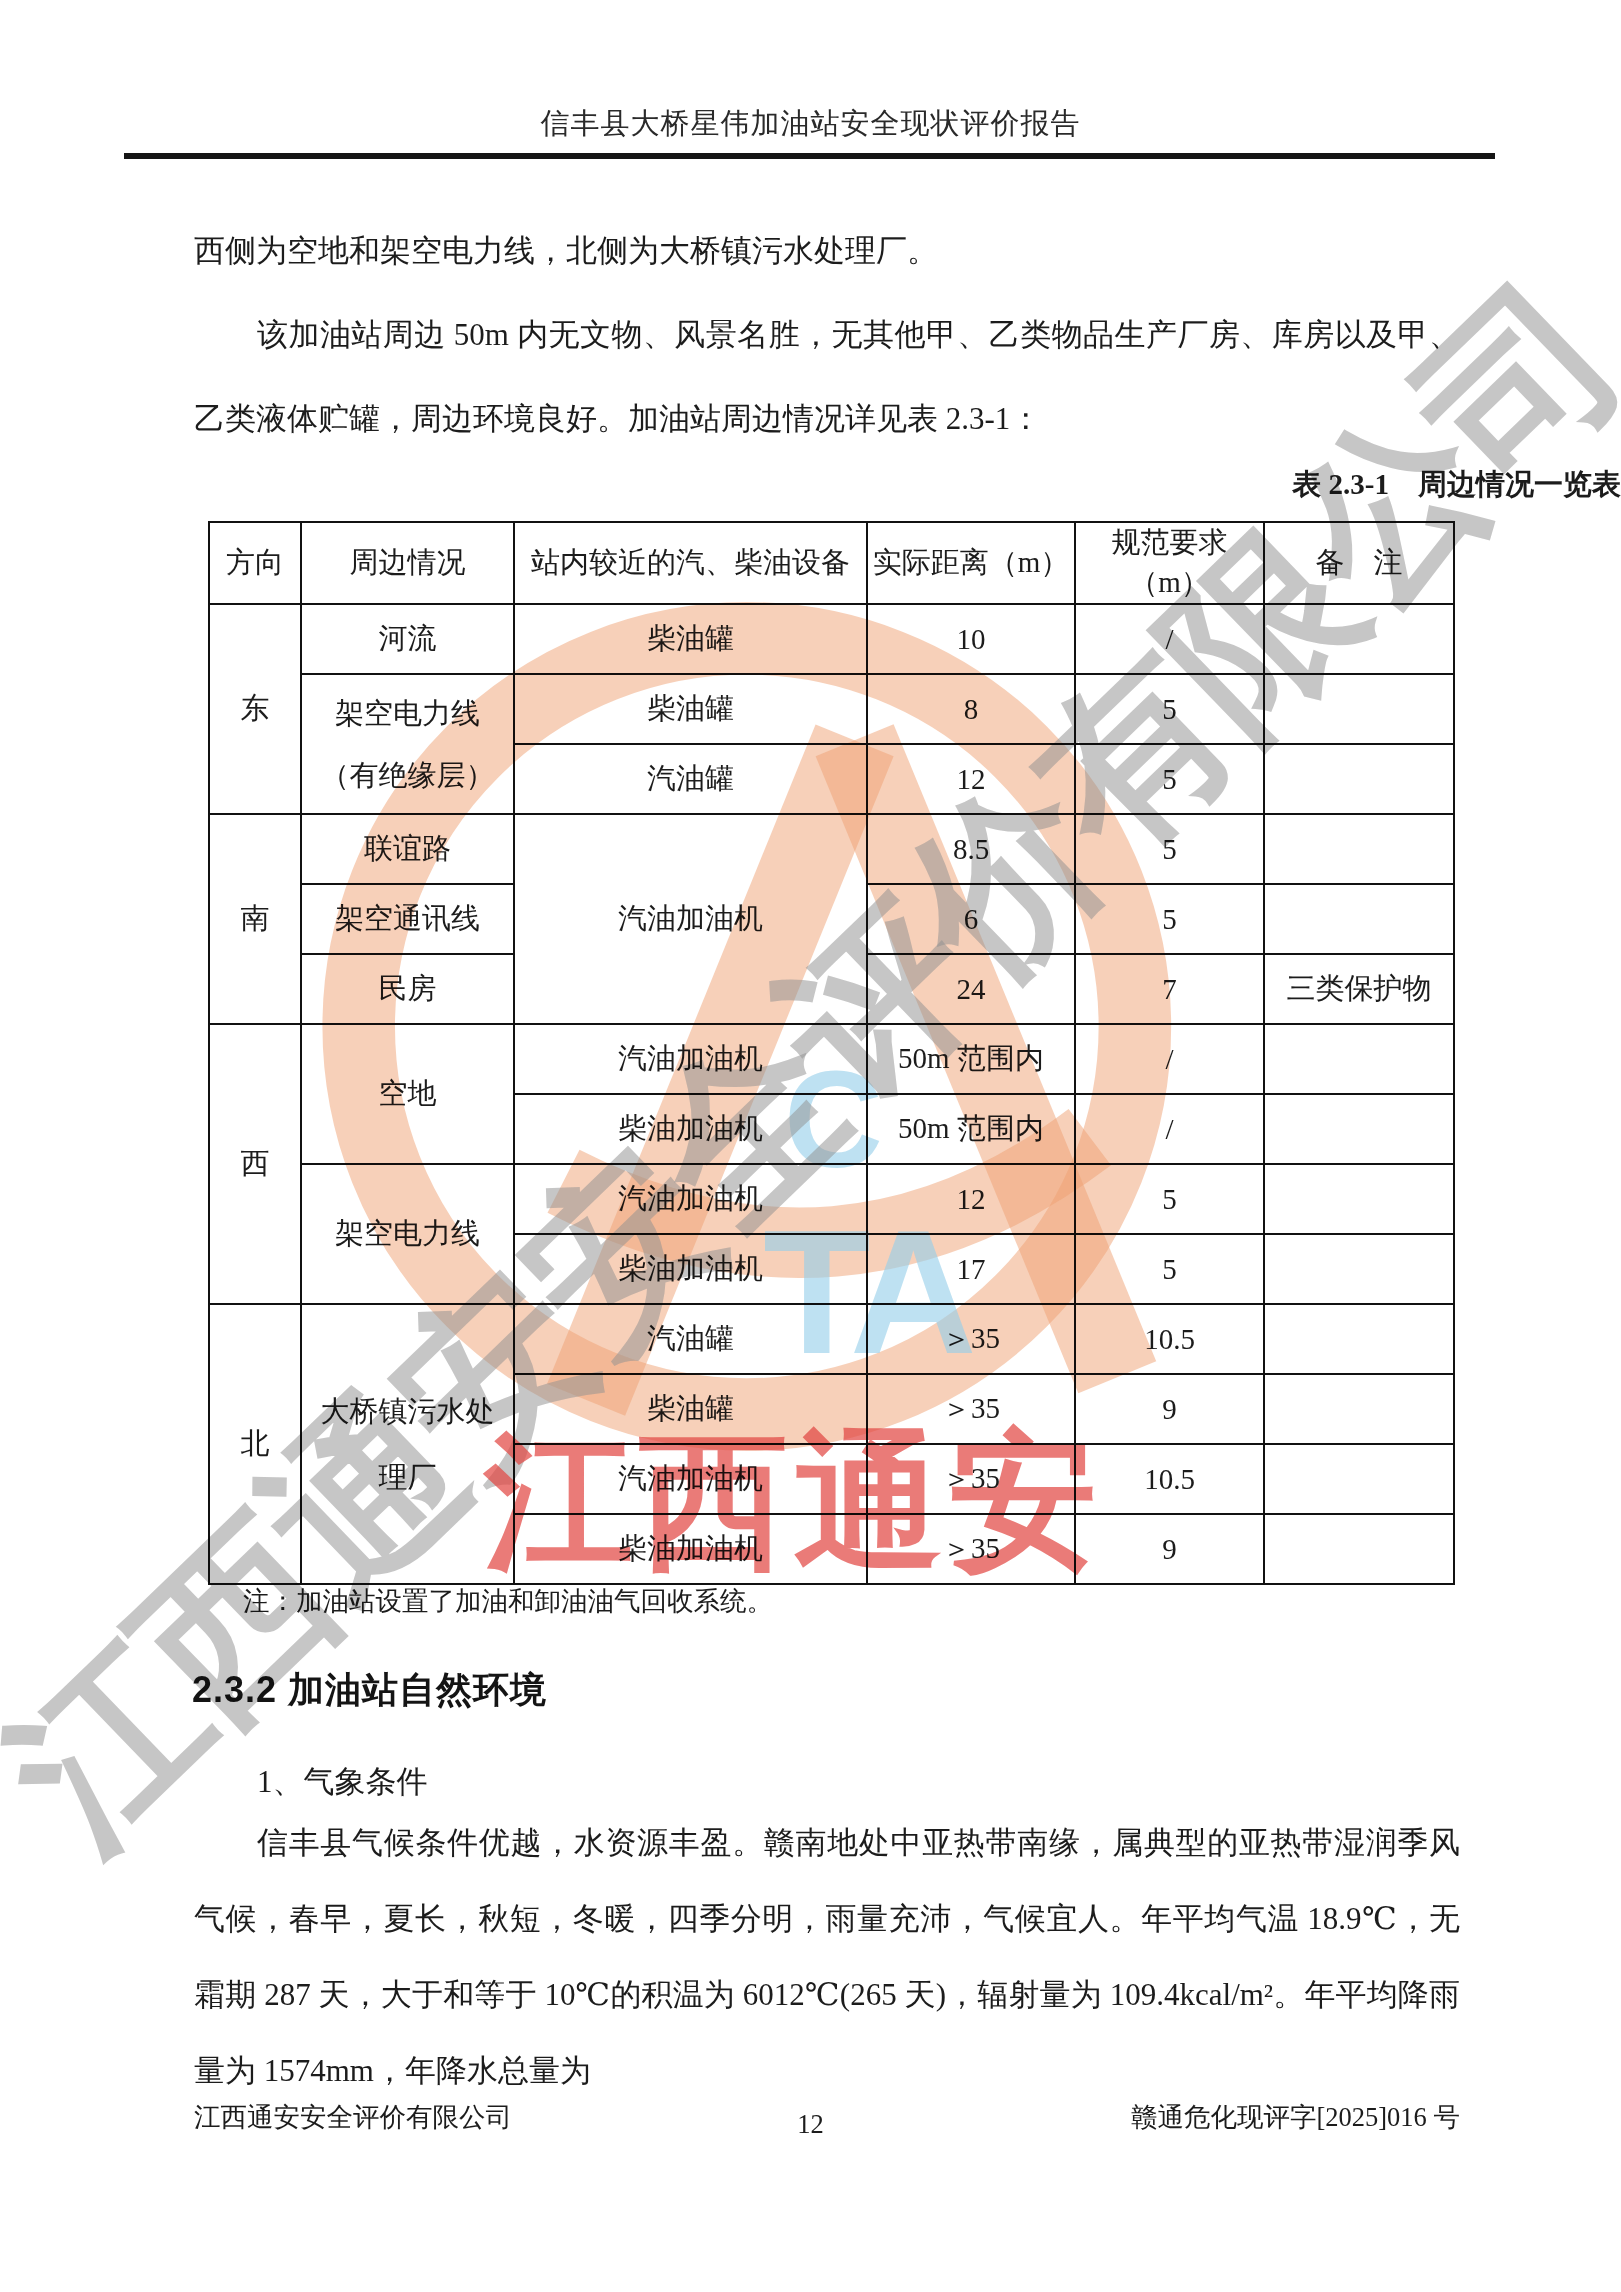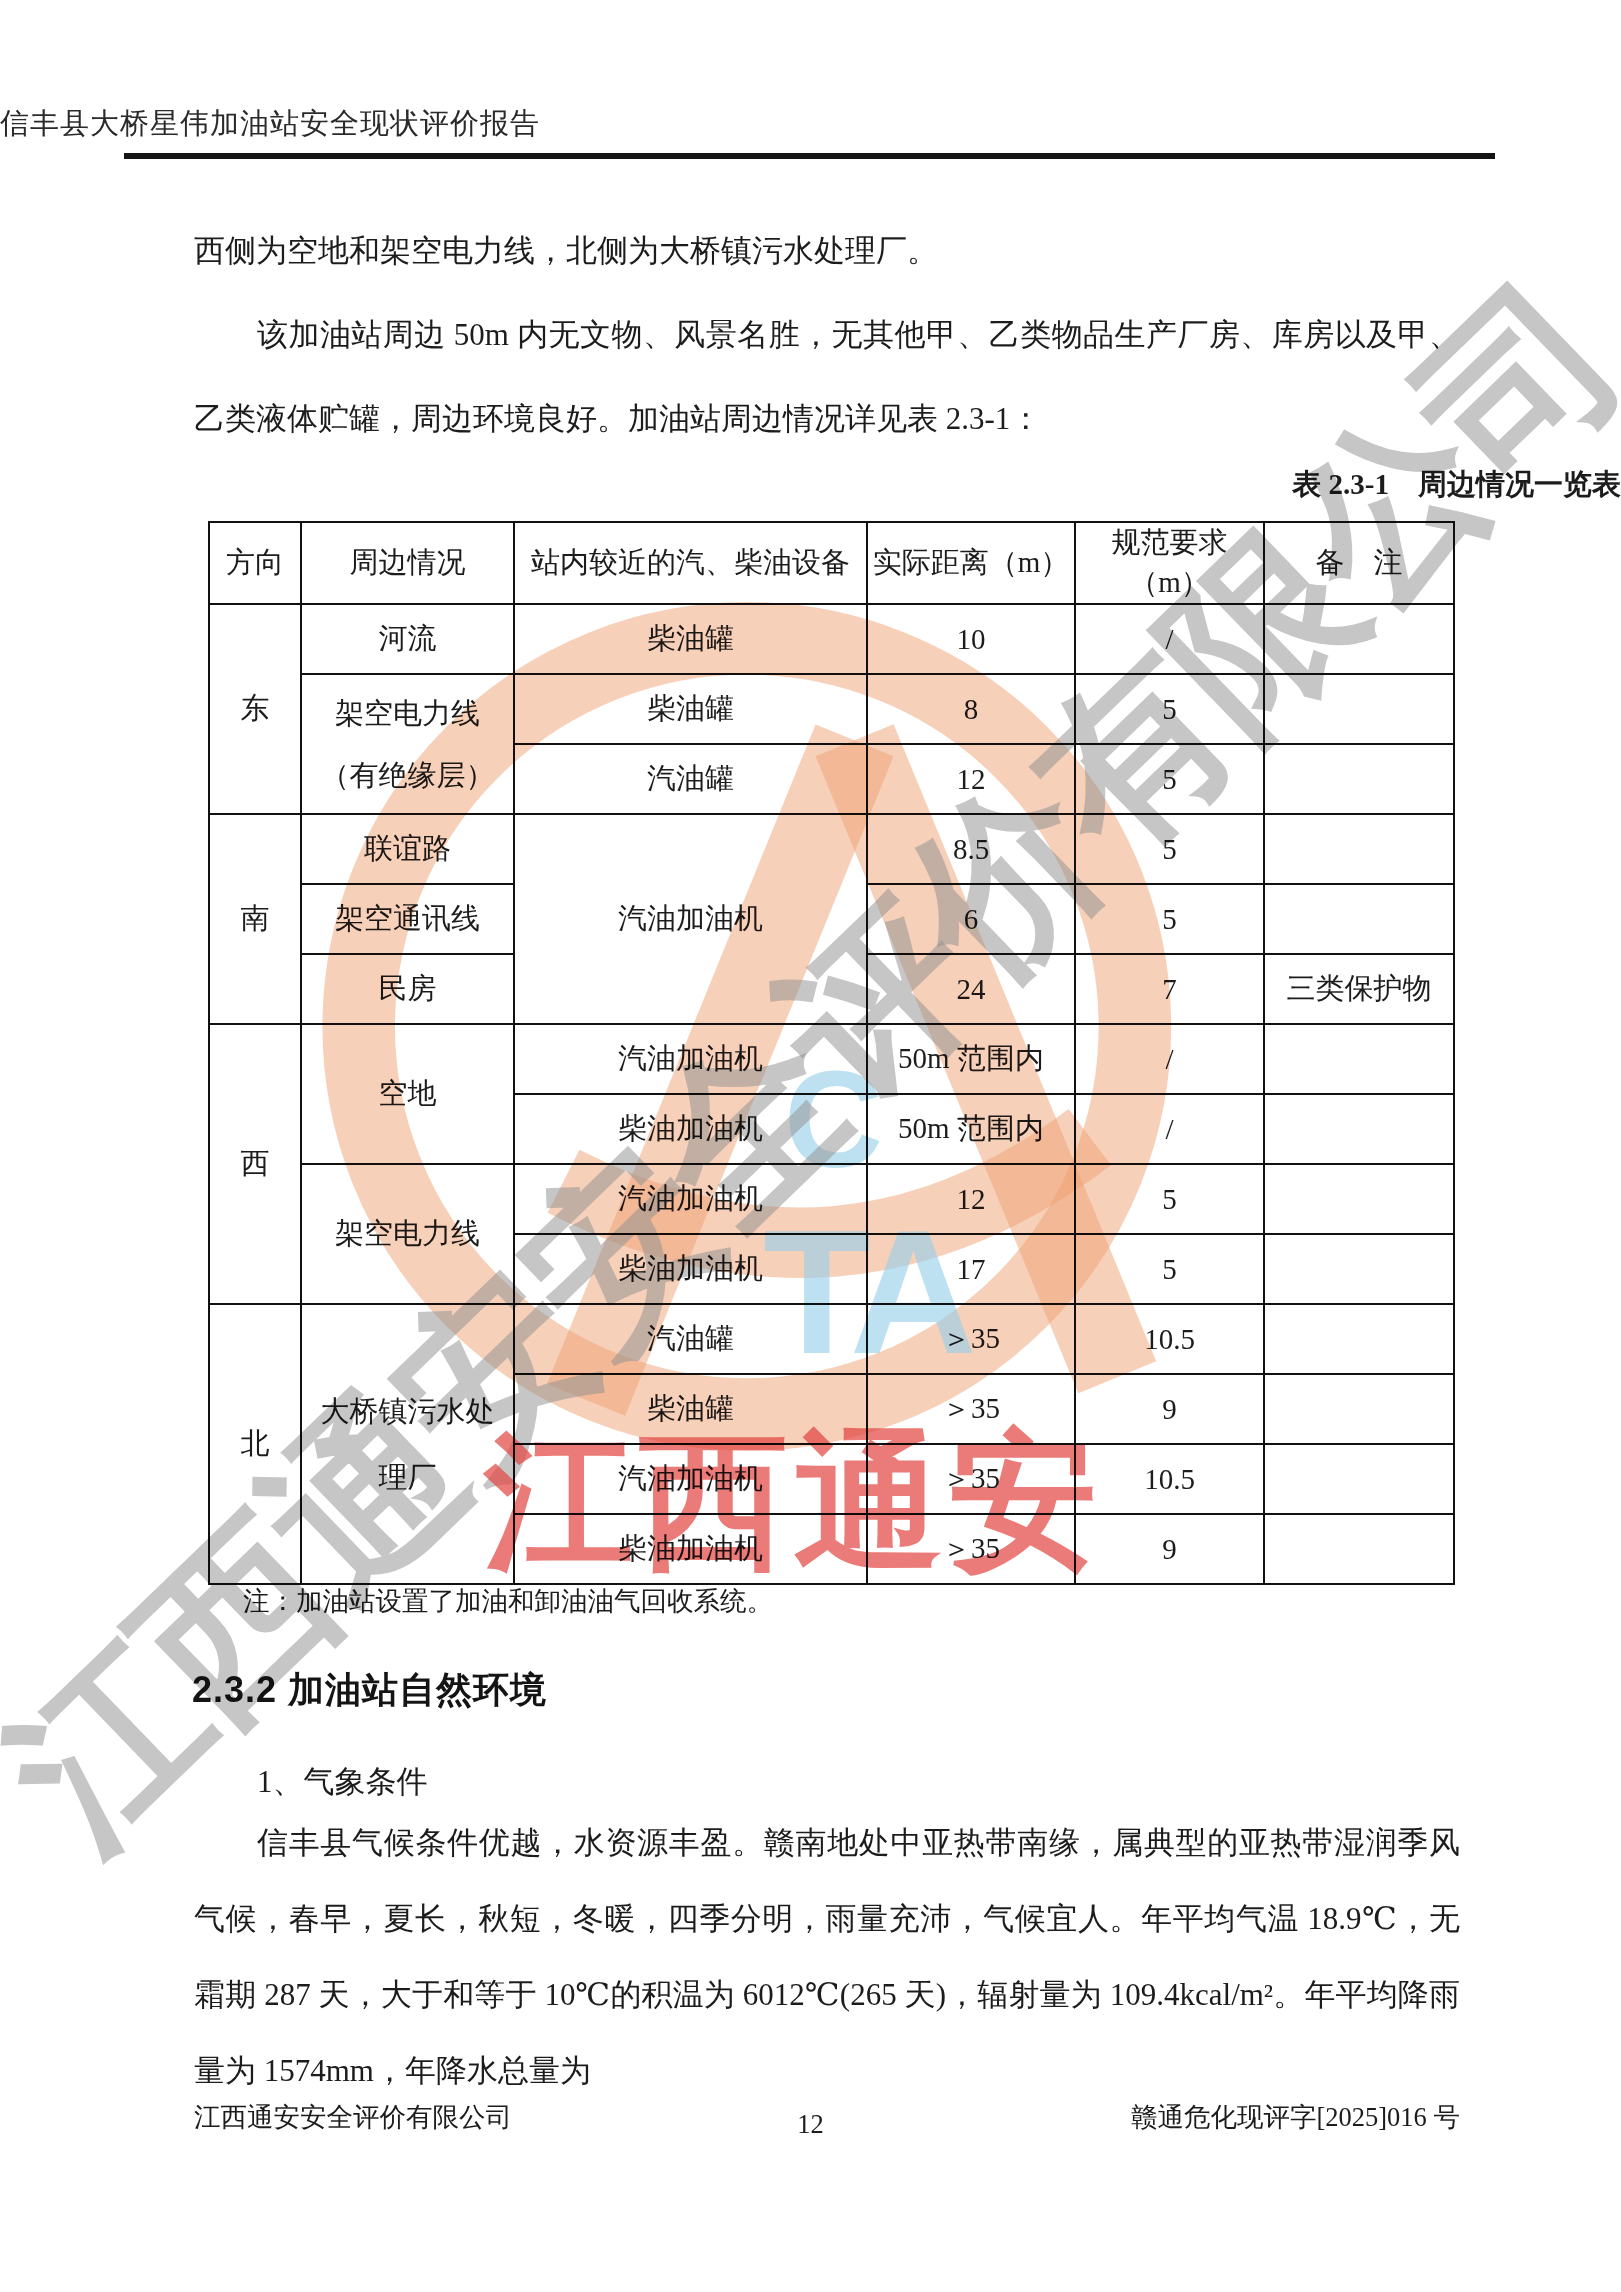--- a/index.html
+++ b/index.html
@@ -7,21 +7,21 @@
     position:relative;
     width:1621px;height:2293px;
     background:#ffffff;
     overflow:hidden;
     font-family:"Liberation Serif","DejaVu Serif",serif;
     color:#1c1c1c;
   }
   
   .doc-header{
     position:absolute;left:0;top:102px;width:100%;
-    font-size:29px;line-height:43px;color:#2a2a2a;
+    text-align:center;font-size:29px;line-height:43px;color:#2a2a2a;
     letter-spacing:1px;
   }
   .header-rule{
     position:absolute;left:124px;top:153px;width:1371px;height:5.9px;
     background:#151515;
   }
   
   .intro-block{
     position:absolute;left:194px;top:209px;width:1266px;
     font-size:31px;line-height:84px;text-align:justify;

